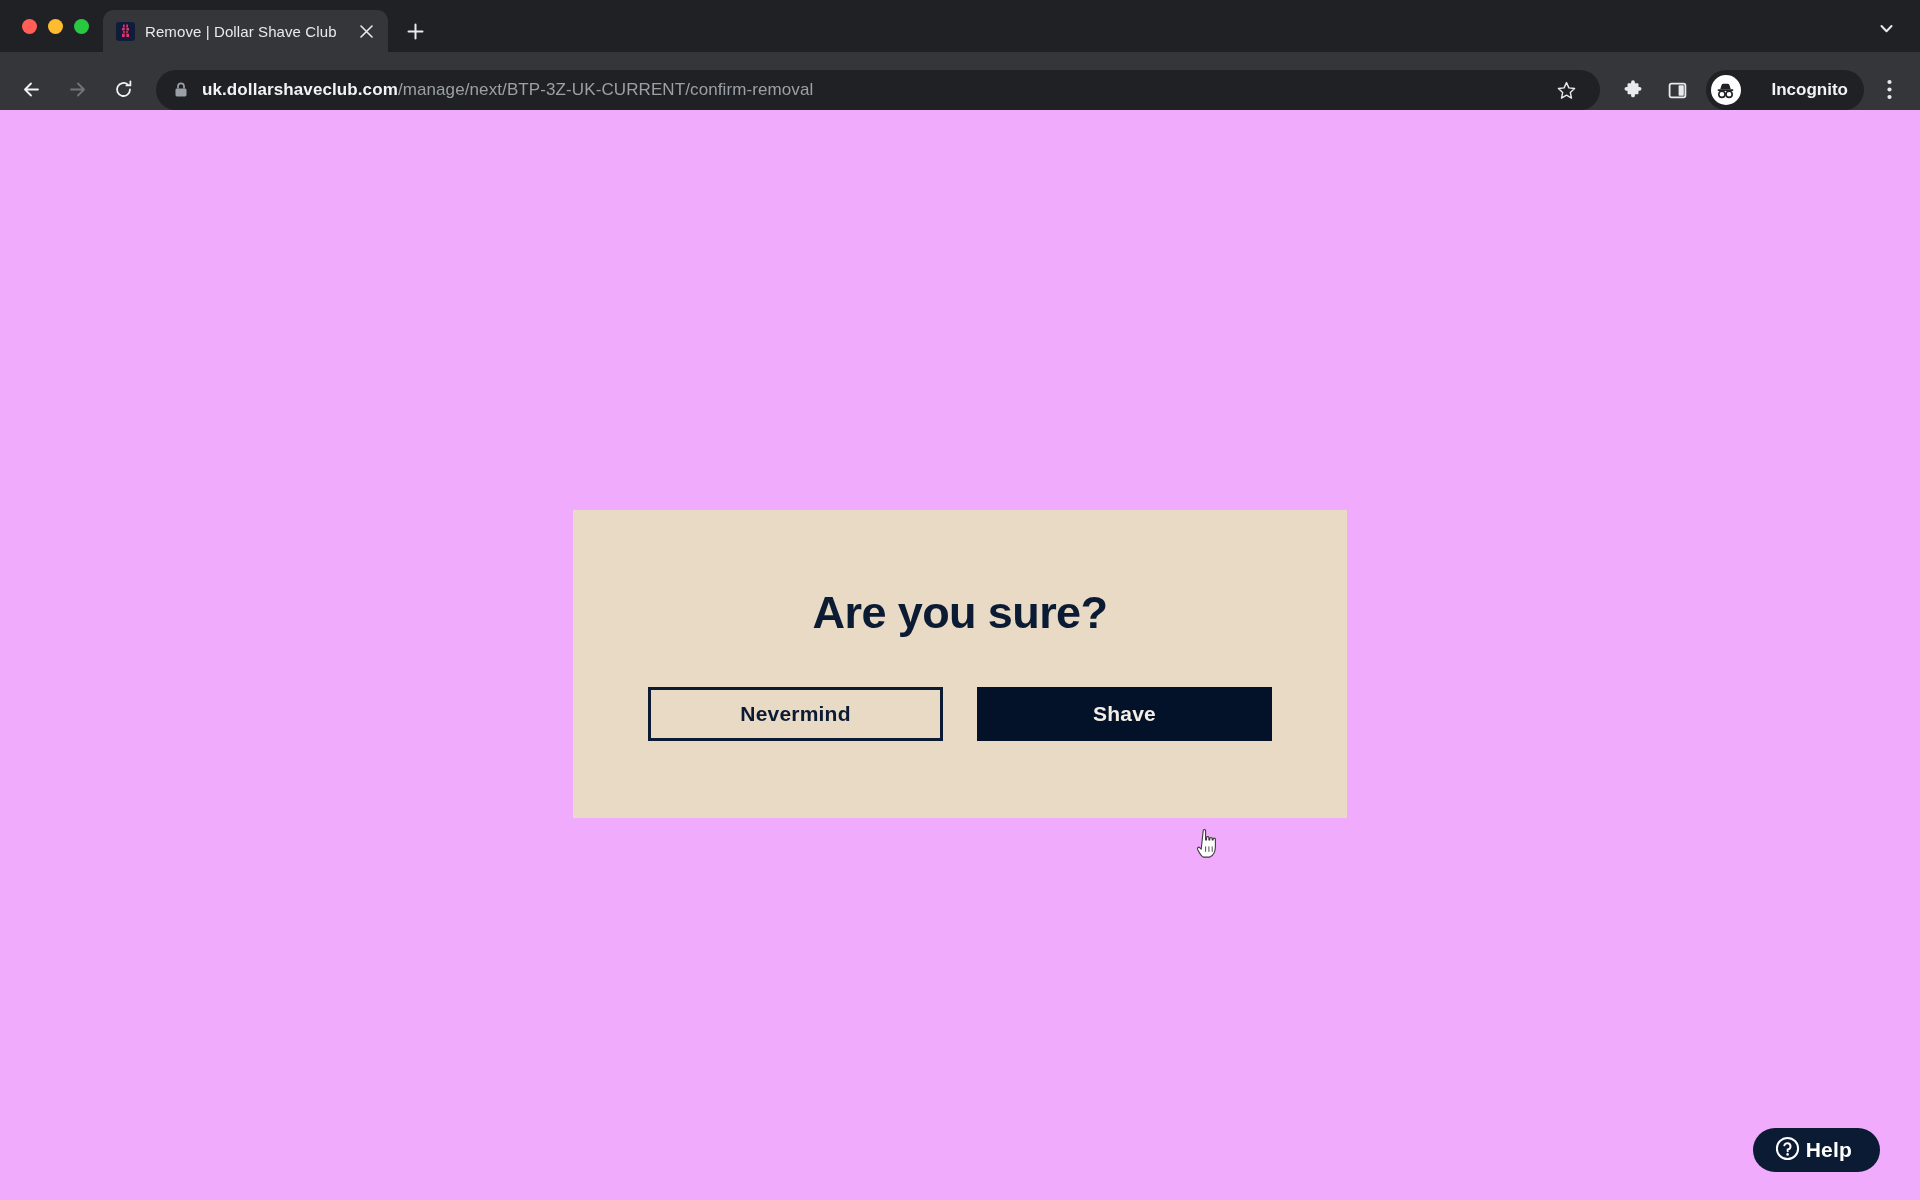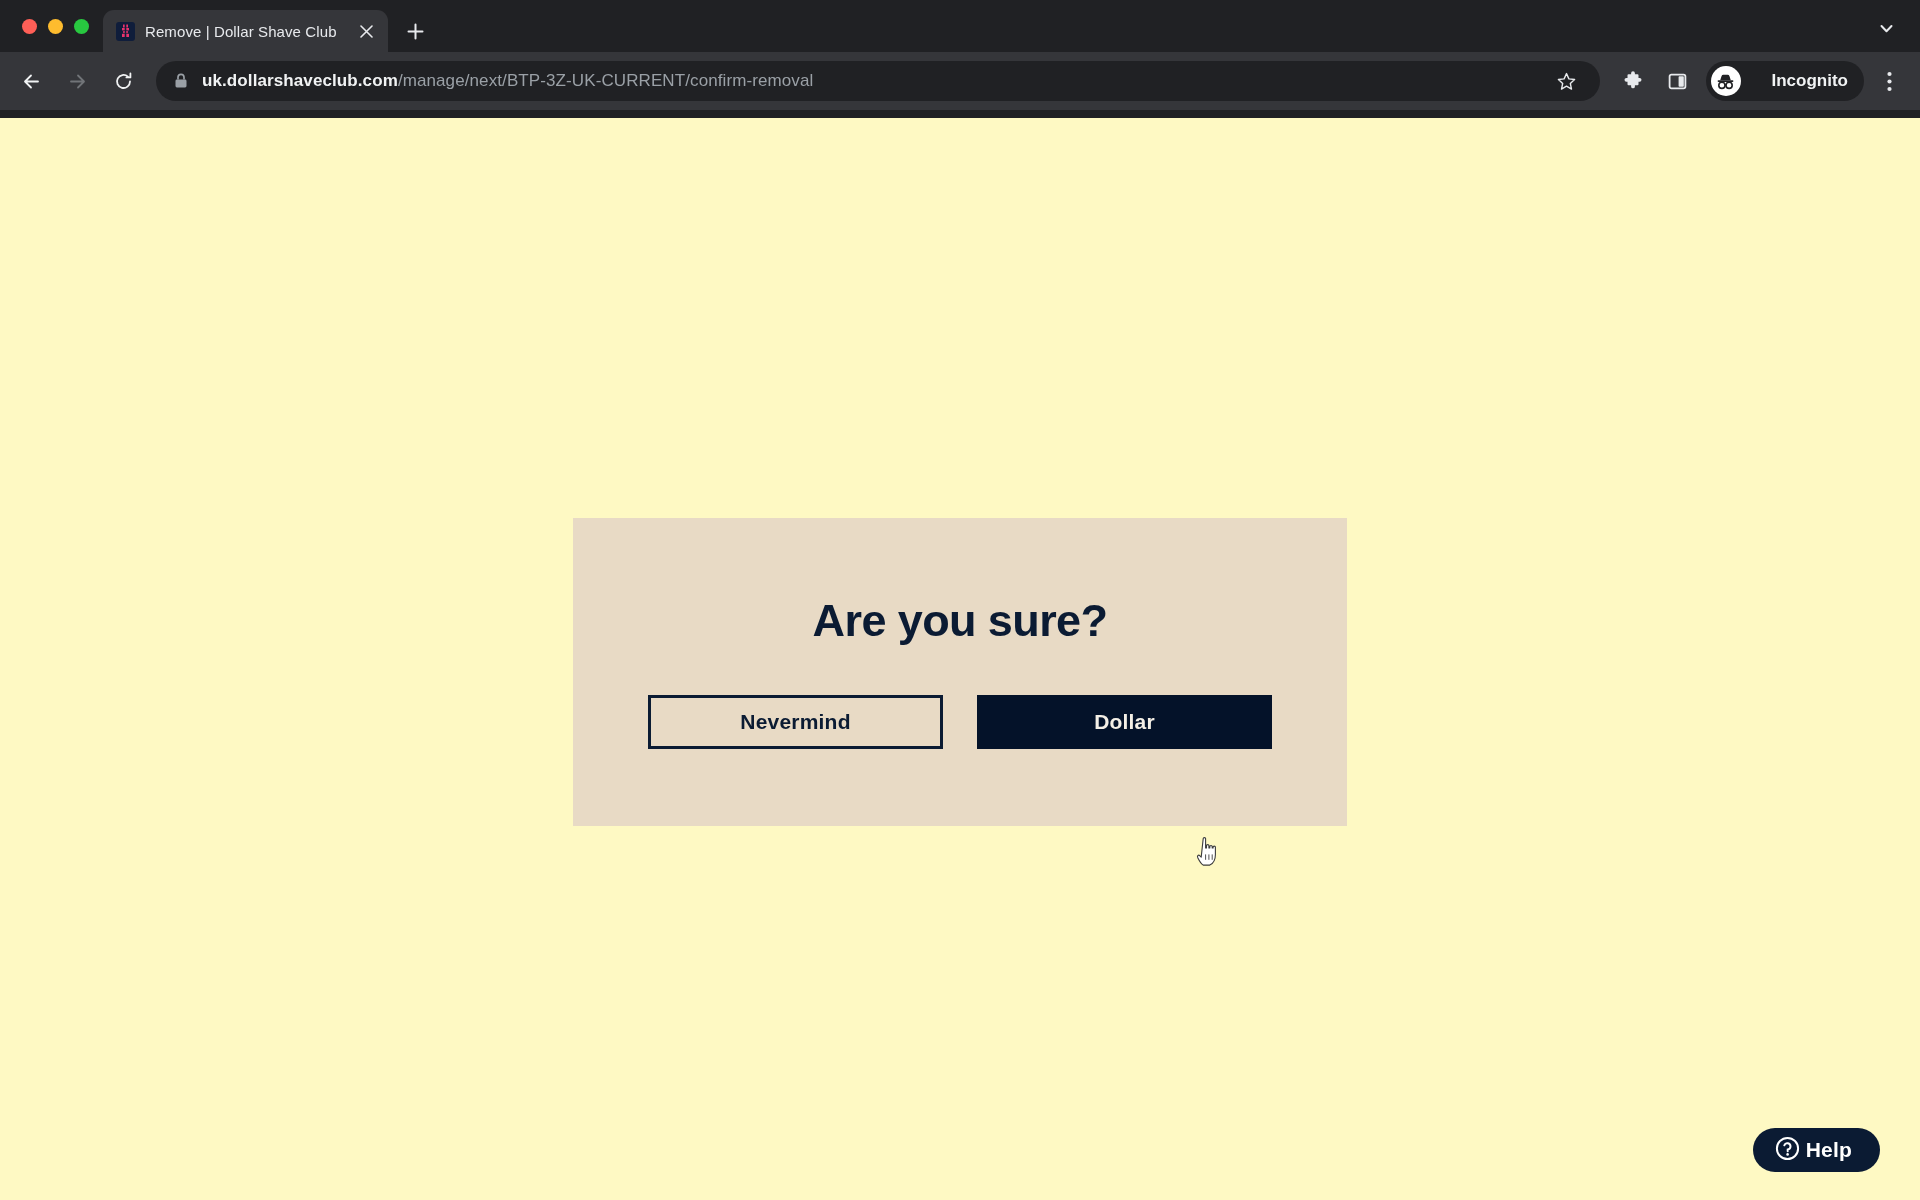--- a/index.html
+++ b/index.html
@@ -70,21 +70,21 @@
   .tabsearch {
     position:absolute; right:18px; bottom:8px;
     width:32px; height:32px;
     display:flex; align-items:center; justify-content:center;
   }
 
   
   .toolbar {
     height:58px; flex:0 0 58px;
     background:#35363a;
-    display:flex; align-items:center;
+    display:flex; align-items:flex-end;
     padding:0 14px 0 10px;
     gap:4px;
   }
   .navbtn {
     width:42px; height:42px; border-radius:50%;
     display:flex; align-items:center; justify-content:center;
     flex:0 0 42px;
   }
   .omnibox {
     flex:1; height:40px;
@@ -119,24 +119,23 @@
     background:#ffffff;
     display:flex; align-items:center; justify-content:center;
     flex:0 0 30px;
   }
   .incog-label { color:#f1f3f4; font-size:17px; font-weight:bold; white-space:nowrap;padding-left:22px; }
   .kebab { width:34px; height:42px; display:flex; align-items:center; justify-content:center; flex:0 0 34px; margin-left:4px; }
 
   
   .viewport {
     flex:1;
-    background:#fef9c3;
+    background:#f0abfc;
     position:relative;
     overflow:hidden;
-    margin-top:8px;
   }
 
   .card {
     position:absolute;
     left:573px; top:400px;
     width:774px; height:308px;
     background:#e8dac5;
     display:flex; flex-direction:column;
     align-items:center; justify-content:center;
   }
@@ -301,21 +300,21 @@
       </svg>
     </div>
   </div>
 
   <div class="viewport">
 
     <div class="card">
       <div class="card-title">Are you sure?</div>
       <div class="btn-row">
         <div class="btn btn-secondary">Nevermind</div>
-        <div class="btn btn-primary">Dollar</div>
+        <div class="btn btn-primary">Shave</div>
       </div>
     </div>
 
     <div class="cursor">
       <svg width="26" height="32" viewBox="0 0 26 32">
         <path d="M7.2 2.6 c0-1.3 2.4-1.3 2.4 0 v9.4 h0.9 V9.6 c0-1.3 2.4-1.3 2.4 0 v2.4 h0.9 v-1.6 c0-1.3 2.4-1.3 2.4 0 v1.6 h0.9 v-0.9 c0-1.3 2.3-1.3 2.3 0 v7.6 c0 4.4-2.3 8.8-5.6 10.4 h-6.6 c-2.6-1.6-3.9-4.4-5.4-7.4 -1-1.9 0.7-3.3 2.1-1.9 l1.3 1.3 z" fill="#ffffff" stroke="#3c3c3c" stroke-width="1.1" stroke-linejoin="round"></path>
         <path d="M9.6 18.4 v5.4 M12.9 18.4 v5.4 M16.2 18.4 v5.4" stroke="#3c3c3c" stroke-width="0.9"></path>
       </svg>
     </div>
 

